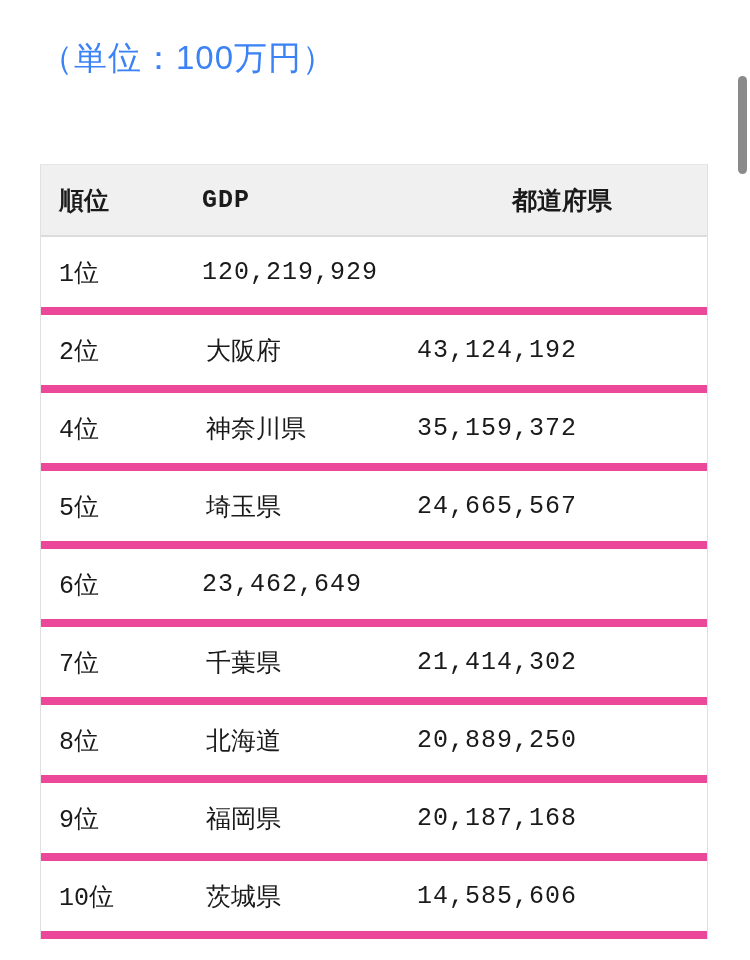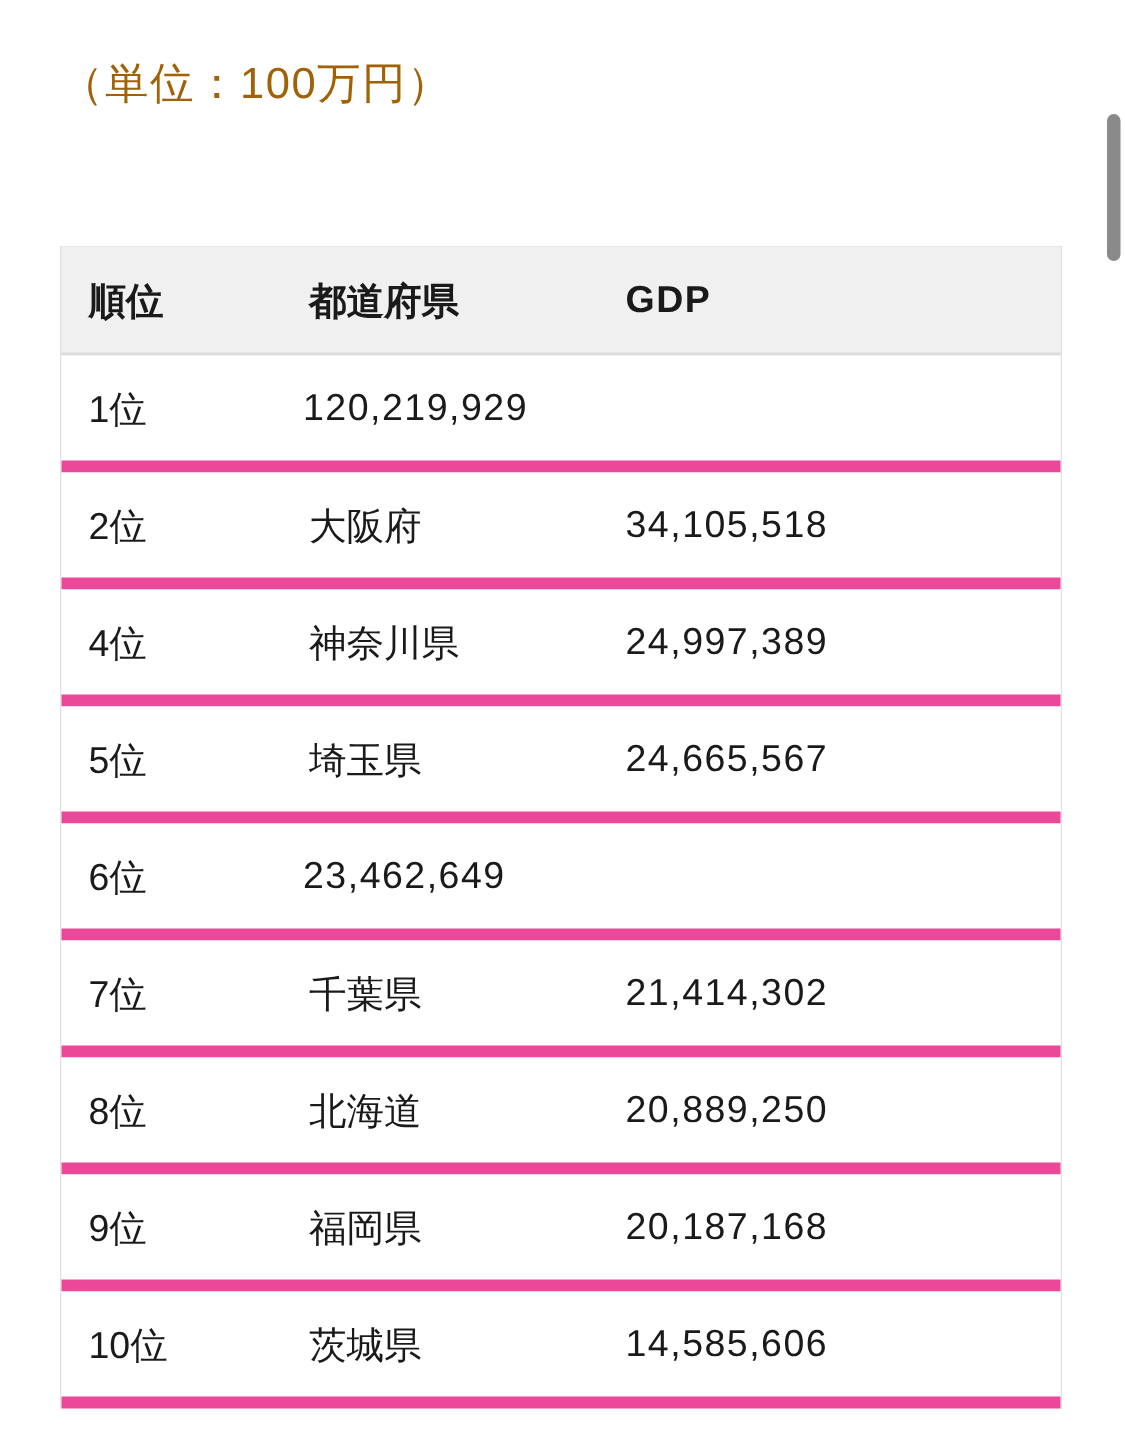--- a/index.html
+++ b/index.html
@@ -15,23 +15,23 @@
   .viewport {
     position: relative;
     width: 750px;
     height: 960px;
     background: #ffffff;
   }
   .unit-label {
     position: absolute;
     left: 40px;
     top: 36px;
-    font-size: 29px;
+    font-size: 33px;
     letter-spacing: 1px;
-    color: #a16207;
+    color: #3b82f6;
     white-space: nowrap;
   }
   .gdp-table {
     position: absolute;
     left: 40px;
     top: 164px;
     width: 668px;
     border-left: 1px solid #e0e0e0;
     border-right: 1px solid #e0e0e0;
     border-top: 1px solid #e6e6e6;
@@ -47,20 +47,21 @@
   }
   .t-row.t-header {
     background: #f0f0f0;
     font-weight: bold;
     border-bottom: 2px solid #dcdcdc;
   }
   .cell {
     box-sizing: border-box;
     white-space: nowrap;
     overflow: hidden;
+    font-family: Liberation Mono, monospace;
   }
   .cell-rank {
     width: 145px;
     padding-left: 18px;
   }
   .cell-pref {
     width: 215px;
     padding-left: 20px;
   }
   .cell-gdp {
@@ -82,40 +83,40 @@
 <body>
 
 <div class="viewport">
 
   <div class="unit-label">（単位：100万円）</div>
 
   <div class="gdp-table">
 
     <div class="t-row t-header">
       <div class="cell cell-rank">順位</div>
+      <div class="cell cell-gdp">GDP</div>
       <div class="cell cell-pref">都道府県</div>
-      <div class="cell cell-gdp">GDP</div>
     </div>
 
     <div class="t-row">
       <div class="cell cell-rank">1位</div>
       <div class="cell cell-gdp">120,219,929</div>
     </div>
 
     <div class="t-row">
       <div class="cell cell-rank">2位</div>
       <div class="cell cell-pref">大阪府</div>
-      <div class="cell cell-gdp">34,105,518</div>
+      <div class="cell cell-gdp">43,124,192</div>
     </div>
 
 
     <div class="t-row">
       <div class="cell cell-rank">4位</div>
       <div class="cell cell-pref">神奈川県</div>
-      <div class="cell cell-gdp">24,997,389</div>
+      <div class="cell cell-gdp">35,159,372</div>
     </div>
 
     <div class="t-row">
       <div class="cell cell-rank">5位</div>
       <div class="cell cell-pref">埼玉県</div>
       <div class="cell cell-gdp">24,665,567</div>
     </div>
 
     <div class="t-row">
       <div class="cell cell-rank">6位</div>

